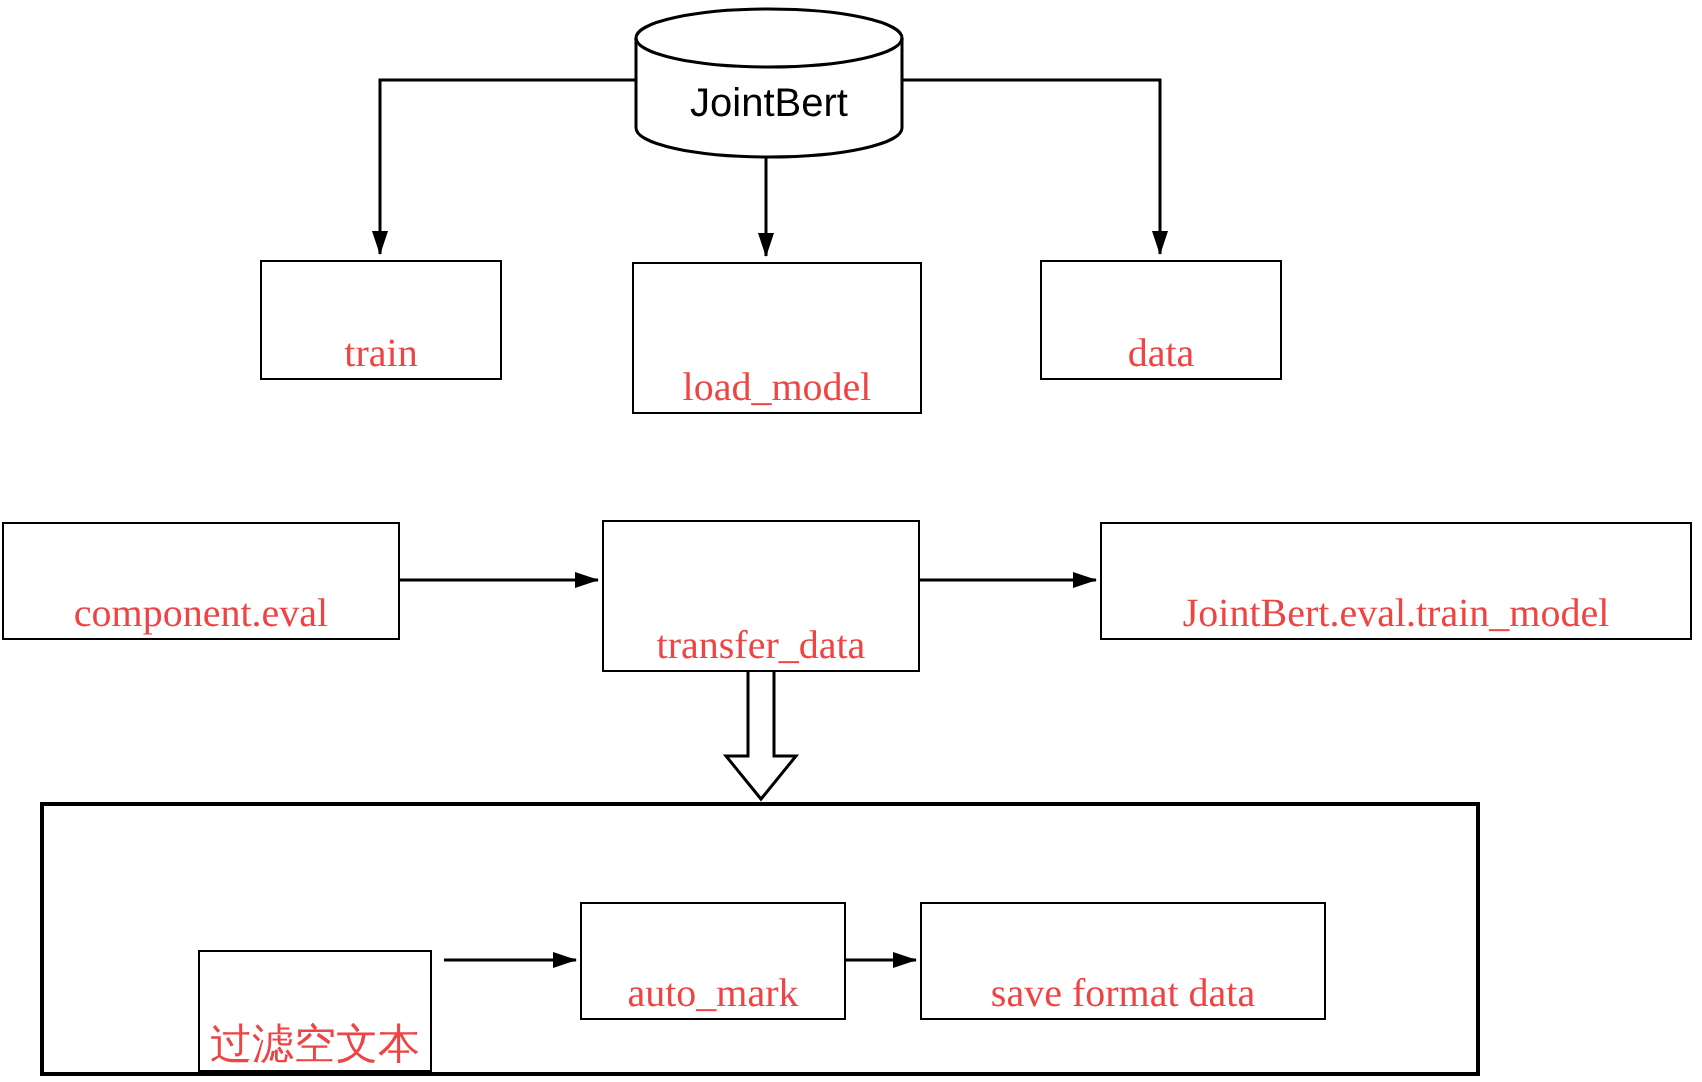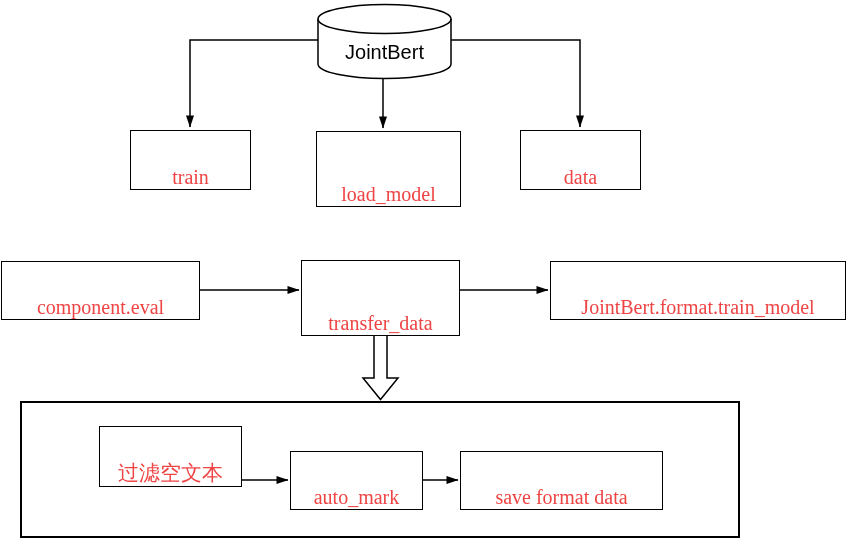--- a/index.html
+++ b/index.html
@@ -51,21 +51,21 @@
     background: transparent;
     white-space: nowrap;
   }
   
   .n-train        { left: 130px; top: 130px; width: 121px; height: 60px; }
   .n-load-model   { left: 316px; top: 131px; width: 145px; height: 76px; }
   .n-eval         { left: 520px; top: 130px; width: 121px; height: 60px; }
   .n-component    { left: 1px;   top: 261px; width: 199px; height: 59px; }
   .n-transfer     { left: 301px; top: 260px; width: 159px; height: 76px; }
   .n-train-model  { left: 550px; top: 261px; width: 296px; height: 59px; }
-  .n-filter       { left: 99px;  top: 426px; width: 143px; height: 61px; font-size: 21px; }
+  .n-filter       { left: 99px;  top: 475px; width: 117px; height: 61px; font-size: 21px; }
   .n-auto-mark    { left: 290px; top: 451px; width: 133px; height: 59px; }
   .n-save-format  { left: 460px; top: 451px; width: 203px; height: 59px; }
   .g-container    { left: 20px;  top: 401px; width: 720px; height: 137px; }
   .cyl-label-pos  { left: 318px; top: 38px;  width: 133px; height: 28px; }
 </style>
 </head>
 <body>
 
 <div class="canvas">
 
@@ -116,21 +116,21 @@
 
   <div class="node n-component">
     <span>component.eval</span>
   </div>
 
   <div class="node n-transfer">
     <span>transfer_data</span>
   </div>
 
   <div class="node n-train-model">
-    <span>JointBert.format.train_model</span>
+    <span>JointBert.eval.train_model</span>
   </div>
 
   <div class="node n-filter">
     <span>过滤空文本</span>
   </div>
 
   <div class="node n-auto-mark">
     <span>auto_mark</span>
   </div>
 

